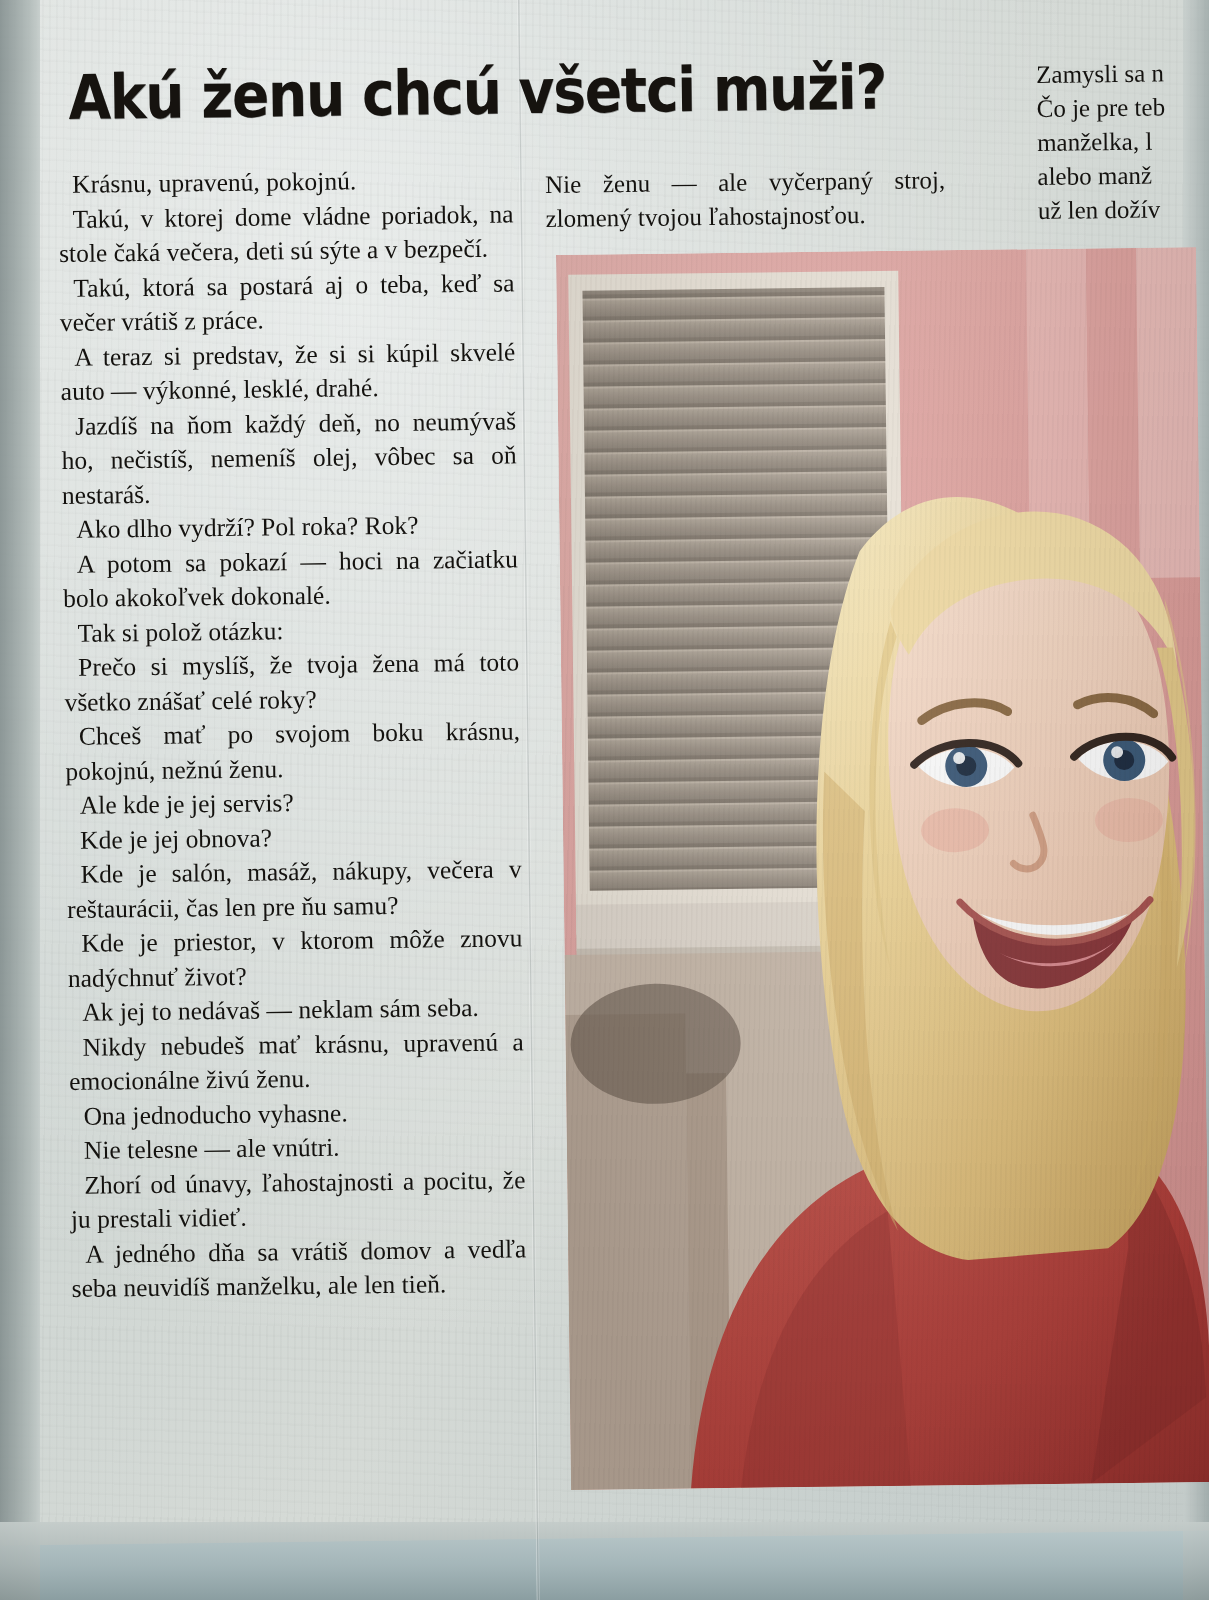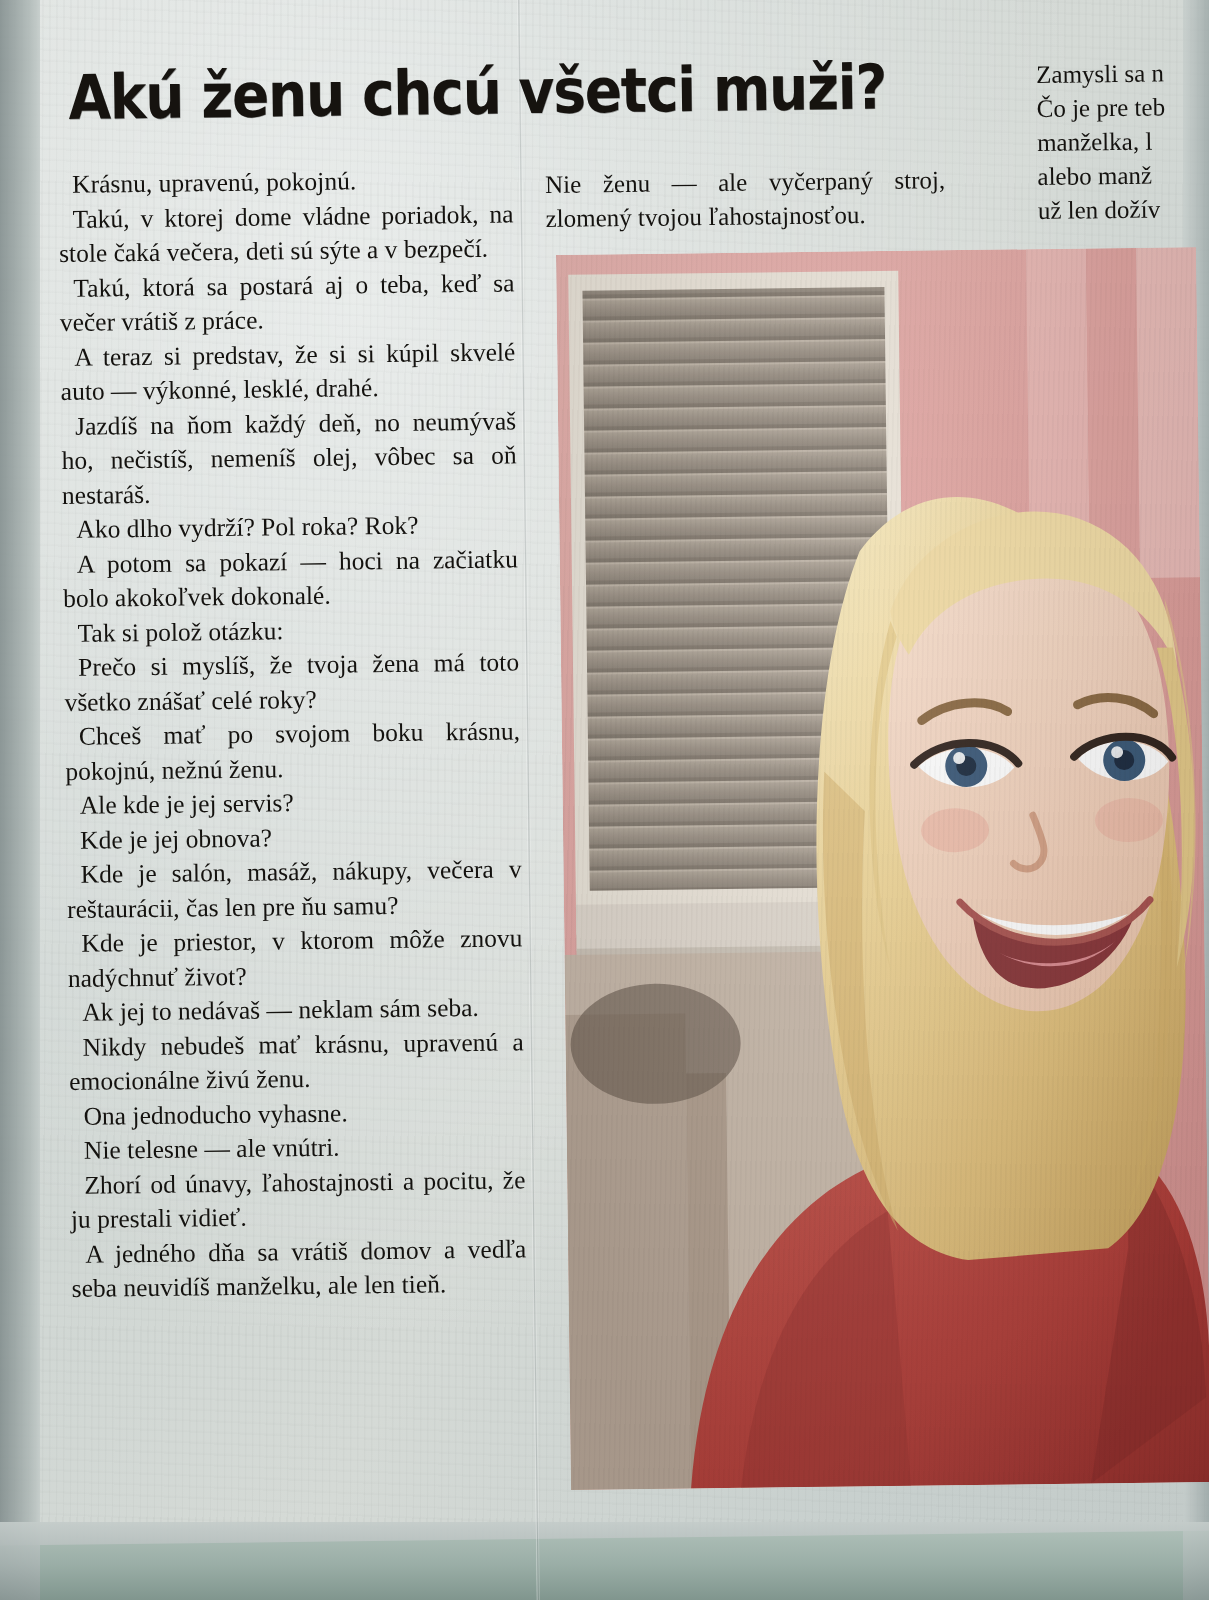--- a/index.html
+++ b/index.html
@@ -5,21 +5,21 @@
   html, body {
     margin: 0;
     padding: 0;
     background: #b9c3c3;
   }
   #page {
     position: relative;
     width: 1209px;
     height: 1600px;
     overflow: hidden;
-    background: #15803d;
+    background: #7dd3fc;
     font-family: "Liberation Serif", serif;
   }
 
   
   #paper {
     position: absolute;
     left: -18px;
     top: -22px;
     width: 1260px;
     height: 1560px;

